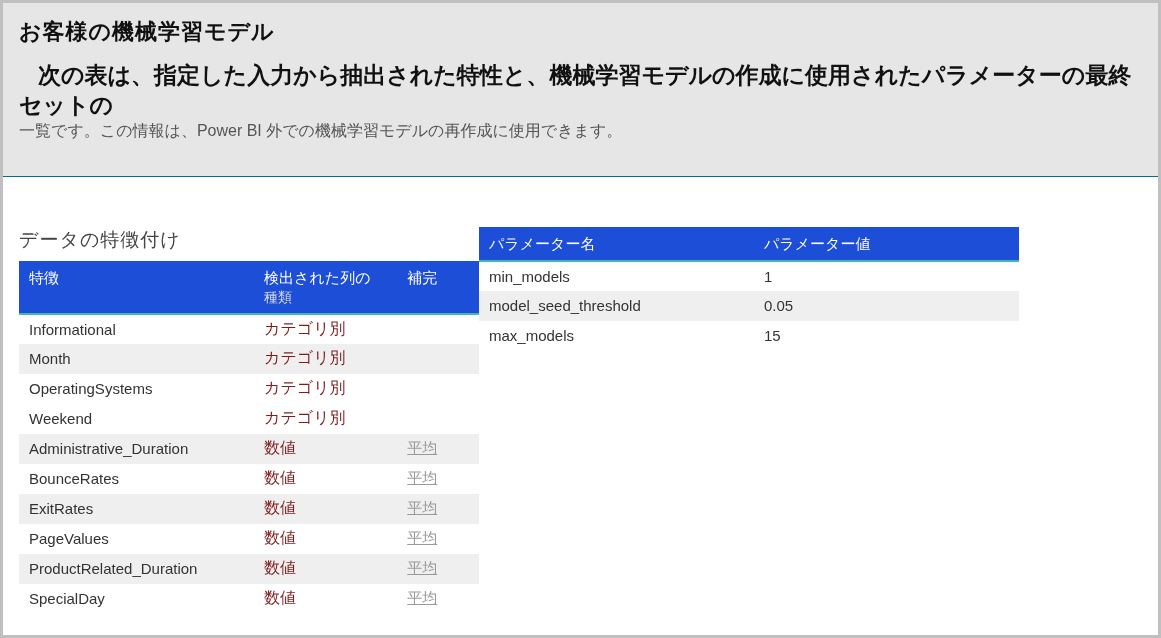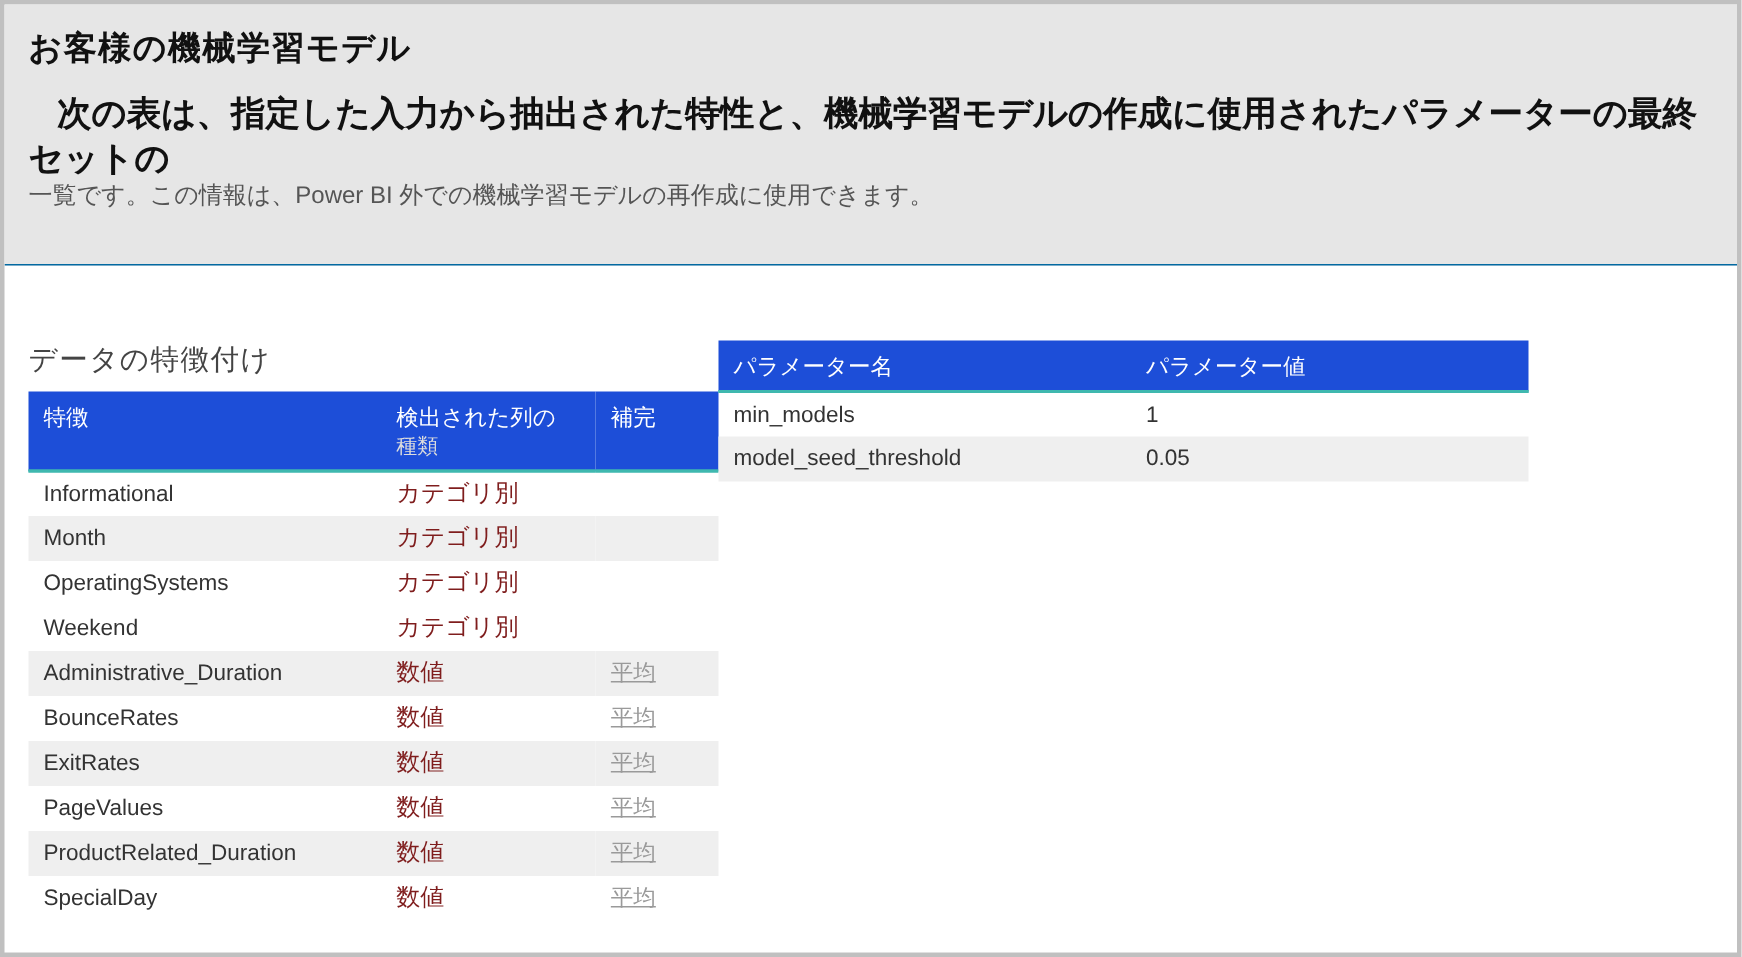--- a/index.html
+++ b/index.html
@@ -188,17 +188,21 @@
       </thead>
       <tbody id="params-body">
           <tr>
             <td>min_models</td>
             <td>1</td>
           </tr>
           <tr class="striped">
             <td>model_seed_threshold</td>
             <td>0.05</td>
           </tr>
+          <tr>
+            <td>max_models</td>
+            <td>15</td>
+          </tr>
         </tbody>
     </table>
   </div>
 
 </div>
 
 </body></html>

